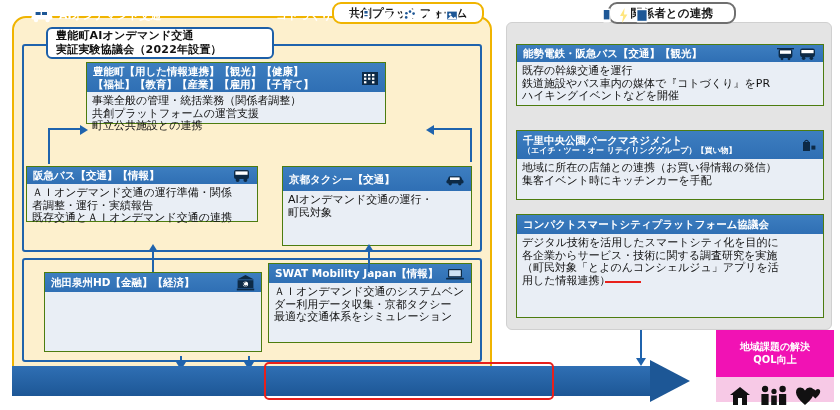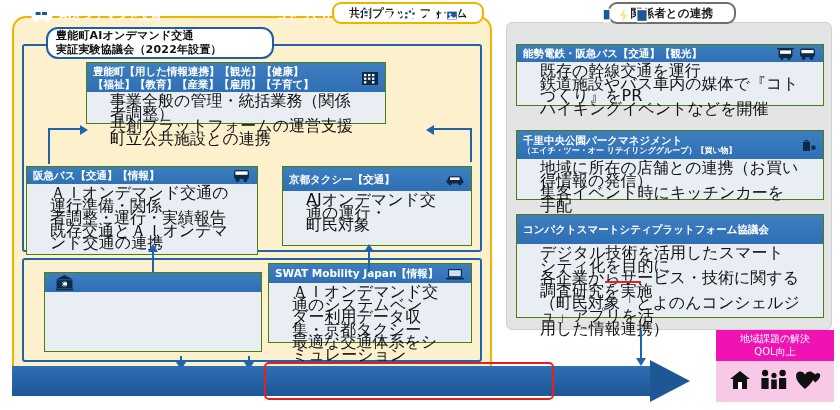--- a/index.html
+++ b/index.html
@@ -13,21 +13,21 @@
 
   
   .pill{
     position:absolute;background:#ffffff;border-radius:9px;
     display:flex;align-items:center;justify-content:center;
     font-size:11.5px;color:#1a1a1a;font-weight:700;letter-spacing:.2px;
     box-sizing:border-box;
   }
   .pill.yellow{border:2px solid #f0b400;}
   .pill.gray{border:2px solid #6f6f6f;}
-  .pill.blue{border:2px solid #1c5fa8;border-radius:12px;font-weight:700;
+  .pill.blue{border:2px solid #1c5fa8;border-radius:6px;font-weight:700;
              font-size:11px;line-height:14px;text-align:left;
              justify-content:flex-start;padding:2px 8px;color:#111;}
 
   
   .region{position:absolute;box-sizing:border-box;}
   #coop-region{
     left:12px;top:16px;width:480px;height:364px;
     background:#fdf0cd;border:2px solid #f0b400;border-radius:14px;
   }
   #partner-region{
@@ -49,22 +49,22 @@
   .card .hd{
     background:linear-gradient(#3d7ec0,#2f6fb4);
     color:#ffffff;font-weight:700;
     display:flex;align-items:center;justify-content:space-between;
     padding:2px 6px;box-sizing:border-box;
     font-size:10.5px;line-height:12.5px;
   }
   .card .hd .ttl{white-space:pre-line;}
   .card .hd .ic{display:flex;gap:3px;align-items:center;flex:none;margin-left:4px;}
   .card .bd{
-    color:#111;font-size:16px;line-height:12.6px;
-    padding:3px 23px;box-sizing:border-box;white-space:pre-line;
+    color:#111;font-size:11px;line-height:12.6px;
+    padding:3px 5px;box-sizing:border-box;white-space:pre-line;
   }
   .card .hd .sub{font-size:8px;line-height:10px;display:block;font-weight:700;}
 
   
   .gi{display:inline-block;vertical-align:middle;}
 
   
   #arrowbar{position:absolute;left:12px;top:366px;width:676px;height:30px;}
   #arrowbar .shaft{position:absolute;left:0;top:0;width:640px;height:30px;
       background:linear-gradient(#2f6fb4,#1d5796);}
@@ -72,22 +72,22 @@
       border-top:21px solid transparent;border-bottom:21px solid transparent;
       border-left:40px solid #1d5796;}
   .barlabel{position:absolute;color:#fff;font-weight:700;font-size:11px;
             display:flex;align-items:center;gap:5px;top:0;height:30px;}
   #redbox{position:absolute;left:264px;top:362px;width:290px;height:38px;
           border:2px solid #e8201b;border-radius:5px;box-sizing:border-box;}
 
   
   #outcome{position:absolute;left:716px;top:330px;width:118px;height:72px;
            background:#f7c9e6;box-sizing:border-box;}
-  #outcome .top{background:#f112b4;color:#fff;font-weight:400;font-size:10px;
-      line-height:12.5px;text-align:center;padding:3px 2px;white-space:pre-line;}
+  #outcome .top{background:#f112b4;color:#fff;font-weight:700;font-size:10px;
+      line-height:12.5px;text-align:center;padding:11px 2px;white-space:pre-line;}
   #outcome .icons{display:flex;align-items:center;justify-content:center;
       gap:8px;height:38px;}
 
   
   .conn{position:absolute;background:#1f63ad;}
   .atri{position:absolute;width:0;height:0;}
   .atri.up{border-left:5px solid transparent;border-right:5px solid transparent;
            border-bottom:8px solid #1f63ad;}
   .atri.down{border-left:5px solid transparent;border-right:5px solid transparent;
              border-top:8px solid #1f63ad;}
@@ -132,21 +132,21 @@
               <rect x="11" y="11.2" width="2.4" height="2.2"></rect>
           </g>
         </svg>
       </span>
     </div>
     <div class="bd">事業全般の管理・統括業務（関係者調整）
 共創プラットフォームの運営支援
 町立公共施設との連携</div>
   </div>
 
-  <div class="card" style="left:26px;top:166px;width:232px;height:89px;">
+  <div class="card" style="left:26px;top:166px;width:232px;height:56px;">
     <div class="hd" style="height:17px;">
       <span class="ttl">阪急バス【交通】【情報】</span>
       <span class="ic">
         <svg class="gi" width="19" height="14" viewBox="0 0 19 14">
           <rect x="2" y="1" width="15" height="9" rx="2" fill="#0d2a46"></rect>
           <rect x="3.4" y="2.4" width="12.2" height="3.4" fill="#ffffff"></rect>
           <circle cx="5.6" cy="11" r="2" fill="#0d2a46"></circle>
             <circle cx="13.4" cy="11" r="2" fill="#0d2a46"></circle>
         </svg>
       </span>
@@ -168,20 +168,21 @@
             <circle cx="14.8" cy="10.8" r="1.7" fill="#0d2a46"></circle>
         </svg>
       </span>
     </div>
     <div class="bd">AIオンデマンド交通の運行・
 町民対象</div>
   </div>
 
   <div class="card" style="left:44px;top:272px;width:218px;height:80px;">
     <div class="hd" style="height:19px;">
+      <span class="ttl">池田泉州HD【金融】【経済】</span>
       <span class="ic">
         <svg class="gi" width="19" height="17" viewBox="0 0 19 17">
           <path d="M9.5 1 L18 5.4 L1 5.4 Z" fill="#0d2a46"></path>
           <rect x="1.6" y="6.2" width="15.8" height="8" fill="#0d2a46"></rect>
           <rect x="0.8" y="14.6" width="17.4" height="1.8" fill="#0d2a46"></rect>
           <circle cx="9.5" cy="10" r="2.6" fill="#ffffff"></circle>
           <path d="M9.5 8 a2 2 0 1 0 1.6 3.2" stroke="#0d2a46" stroke-width="1" fill="none"></path>
         </svg>
       </span>
     </div>
@@ -239,21 +240,21 @@
           <path d="M5.4 5 q2.1 -3.4 4.2 0" stroke="#0d2a46" stroke-width="1.3" fill="none"></path>
           <rect x="12.4" y="8.6" width="4" height="4" fill="#0d2a46"></rect>
         </svg>
       </span>
     </div>
     <div class="bd">地域に所在の店舗との連携（お買い得情報の発信）
 集客イベント時にキッチンカーを手配</div>
   </div>
 
   <div class="card" style="left:516px;top:214px;width:308px;height:104px;">
-    <div class="hd" style="height:29px;">
+    <div class="hd" style="height:19px;">
       <span class="ttl">コンパクトスマートシティプラットフォーム協議会</span>
     </div>
     <div class="bd">デジタル技術を活用したスマートシティ化を目的に
 各企業からサービス・技術に関する調査研究を実施
 （町民対象「とよのんコンシェルジュ」アプリを活
 用した情報連携）</div>
     <div class="redline" style="left:88px;top:66px;width:36px;"></div>
   </div>
 
   <div class="conn" style="left:48px;top:128px;width:2px;height:36px;"></div>

